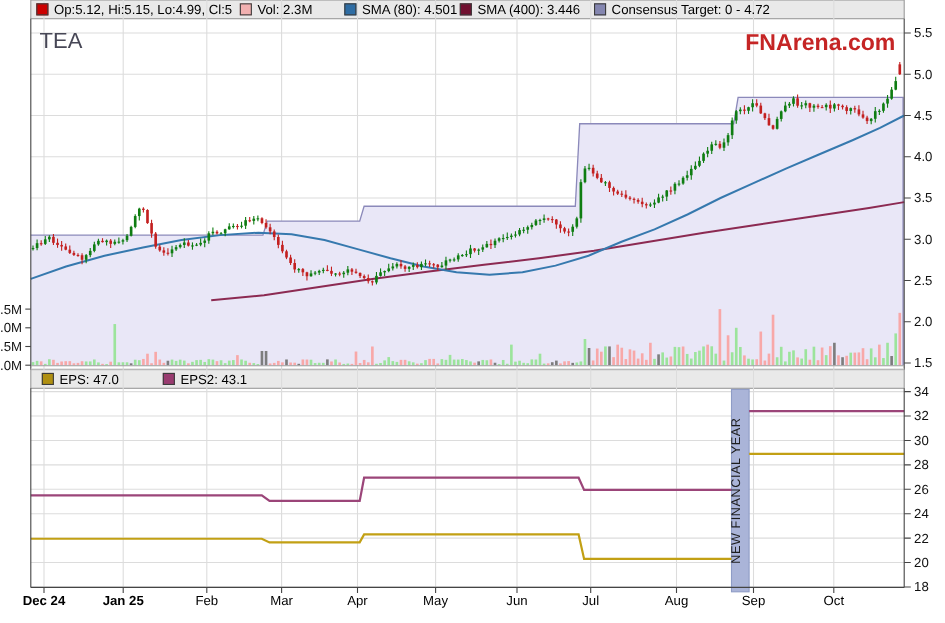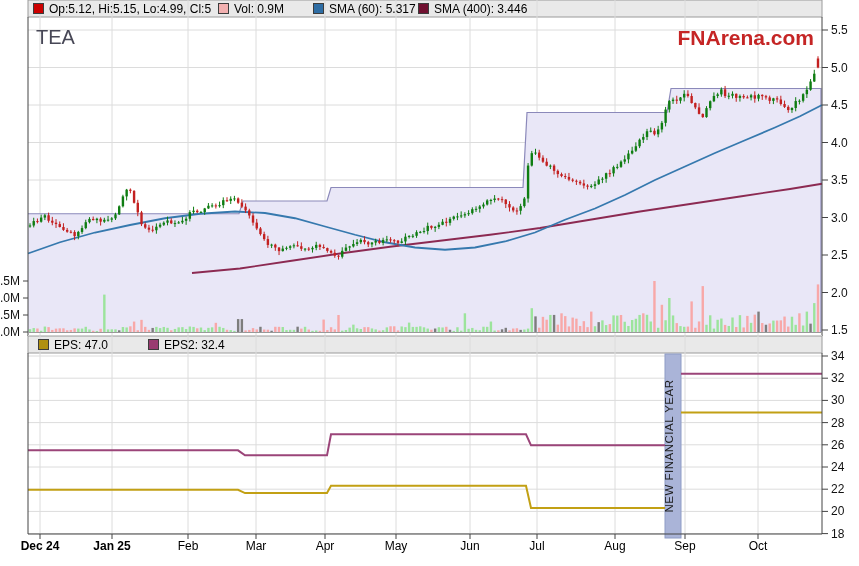--- a/index.html
+++ b/index.html
@@ -790,35 +790,39 @@
     <text class="nfy-text" x="673" y="446" text-anchor="middle" transform="rotate(-90 673 446)">NEW FINANCIAL YEAR</text>
   </svg>
 
   <div class="legend legend-top">
     <span class="li" style="left:33px">
       <i class="sw" style="background: rgb(204, 0, 0);"></i>
       <span>Op:5.12, Hi:5.15, Lo:4.99, Cl:5</span>
     </span>
     <span class="li" style="left:218px">
       <i class="sw" style="background: rgb(242, 176, 176);"></i>
-      <span>Vol: 0.9M</span>
+      <span>Vol: 2.3M</span>
     </span>
     <span class="li" style="left:313px">
       <i class="sw" style="background: rgb(46, 109, 164);"></i>
-      <span>SMA (60): 5.317</span>
+      <span>SMA (80): 4.501</span>
     </span>
     <span class="li" style="left:418px">
       <i class="sw" style="background: rgb(112, 16, 48);"></i>
       <span>SMA (400): 3.446</span>
+    </span>
+    <span class="li" style="left:540px">
+      <i class="sw" style="background: rgb(132, 134, 176);"></i>
+      <span>Consensus Target: 0 - 4.72</span>
     </span>
   </div>
 
   <div class="legend legend-eps">
     <span class="li" style="left:38px">
       <i class="sw" style="background: rgb(176, 144, 16);"></i>
       <span>EPS: 47.0</span>
     </span>
     <span class="li" style="left:148px">
       <i class="sw" style="background: rgb(153, 59, 112);"></i>
-      <span>EPS2: 32.4</span>
+      <span>EPS2: 43.1</span>
     </span>
   </div>
 </div>
 
 </body></html>

